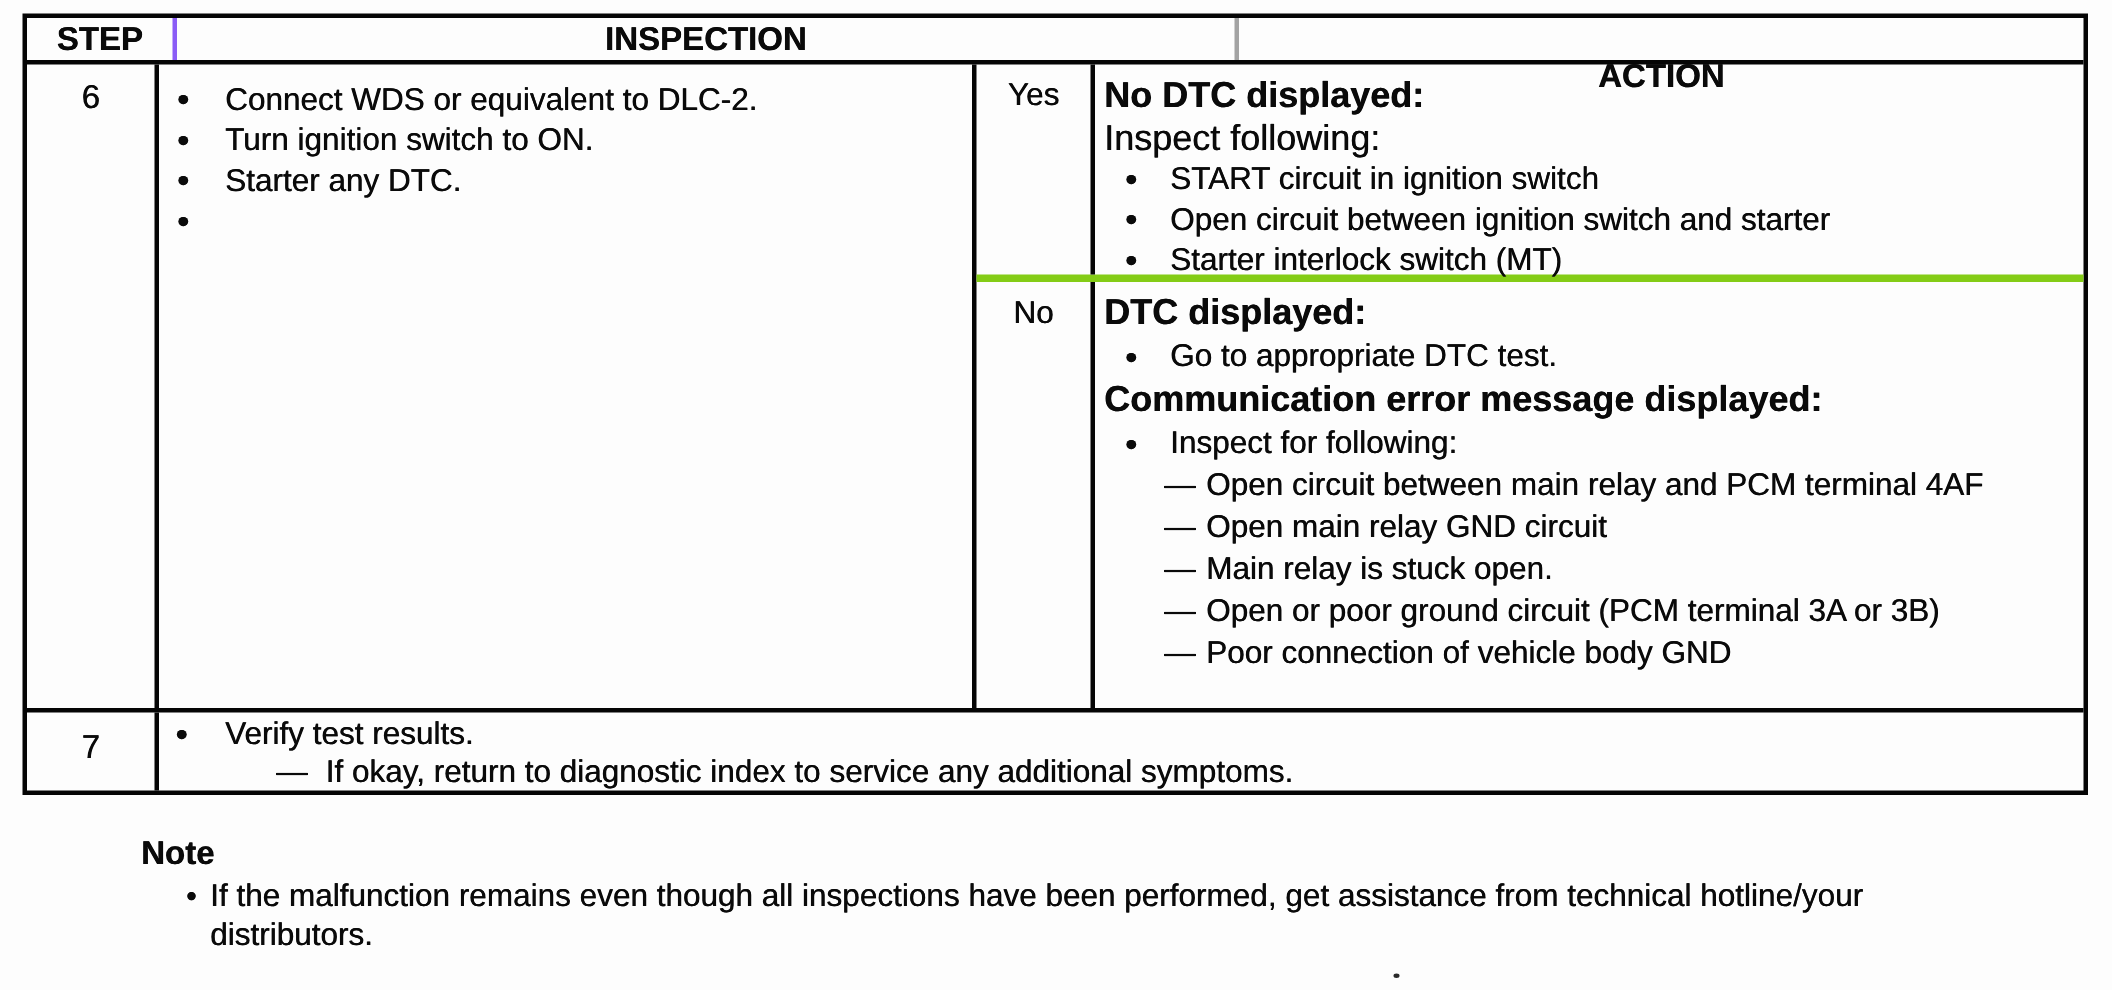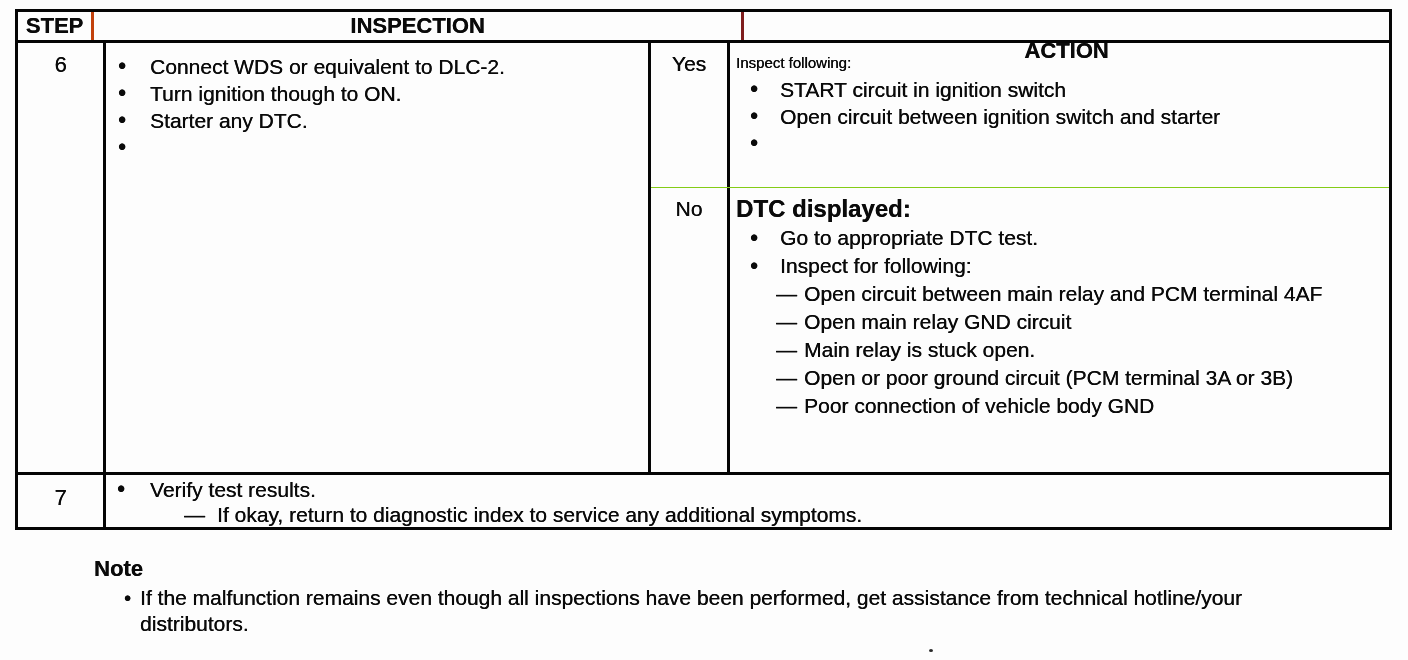--- a/index.html
+++ b/index.html
@@ -14,36 +14,36 @@
     border:3px solid #050505; box-sizing:border-box;
     display:flex; flex-direction:column;
   }
   .trow { display:flex; box-sizing:border-box; }
   
   .thead { height:31px; border-bottom:3px solid #050505; }
   .thead .hcell {
     display:flex; align-items:center; justify-content:center;
     font-weight:bold; font-size:22px; box-sizing:border-box;
   }
-  .h-step { width:76px; border-right:3px solid #c2410c; }
-  .h-insp { width:650px; border-right:3px solid #7f1d1d; }
+  .h-step { width:100px; border-right:3px solid #8b5cf6; }
+  .h-insp { width:708px; border-right:3px solid #a3a3a3; }
   .h-action { flex:1;margin-top:39px; }
   
   .row-step6 { height:432px; border-bottom:3px solid #050505; }
   .cell-stepnum {
     width:88px; border-right:3px solid #050505; box-sizing:border-box;
     text-align:center; font-size:22px; padding-top:9px; flex:none;
   }
   .cell-insp {
     width:545px; border-right:3px solid #050505; box-sizing:border-box;
     padding-top:10px; flex:none;
   }
   .branches { flex:1; display:flex; flex-direction:column; }
   .branch { display:flex; box-sizing:border-box; }
-  .branch-yes { height:145px; border-bottom:1px solid #84cc16; }
+  .branch-yes { height:145px; border-bottom:5px solid #84cc16; }
   .branch-no { flex:1; }
   .cell-ans {
     width:79px; border-right:3px solid #050505; box-sizing:border-box;
     text-align:center; font-size:21px; padding-top:9px; flex:none;
   }
   .cell-action { flex:1; padding:6px 10px 0 6px; box-sizing:border-box; }
   
   .row-step7 { flex:1; }
   .cell-step7num {
     width:88px; border-right:3px solid #050505; box-sizing:border-box;
@@ -55,21 +55,21 @@
   .li { display:flex; align-items:flex-start; font-size:21px; line-height:27px; }
   .mark { flex:none; }
   .insp-list { padding-left:12px; }
   .insp-list .mark { width:32px; font-size:23px; }
   .action-list { padding-left:14px; }
   .action-list .mark { width:30px; font-size:23px; }
   .dash-list { padding-left:40px; }
   .dash-list .mark { width:28px; }
   .lh28 .li { line-height:28px; }
   .action-h { font-weight:bold; font-size:24px; line-height:30px; }
-  .action-p { font-size:15px; line-height:27px; }
+  .action-p { font-size:24px; line-height:27px; }
   .wrapfix { max-width:555px; }
   
   .s7-bullet { padding-left:11px; }
   .s7-bullet .mark { width:33px; font-size:23px; }
   .s7-dash { padding-left:78px; }
   .s7-dash .mark { width:33px; }
   .row-step7 .li { line-height:25px; }
   
   .note { position:absolute; left:74px; top:556px;margin-left:20px; }
   .note-title { font-weight:bold; font-size:22px; line-height:26px; }
@@ -96,64 +96,67 @@
       <div class="cell-stepnum">6</div>
 
       <div class="cell-insp">
         <ul class="insp-list">
           <li class="li">
             <span class="mark">•</span>
             <span class="txt">Connect WDS or equivalent to DLC-2.</span>
           </li>
           <li class="li">
             <span class="mark">•</span>
-            <span class="txt">Turn ignition though to ON.</span>
+            <span class="txt">Turn ignition switch to ON.</span>
           </li>
           <li class="li">
             <span class="mark">•</span>
             <span class="txt">Starter any DTC.</span>
           </li>
           <li class="li">
             <span class="mark">•</span>
           </li>
         </ul>
       </div>
 
       <div class="branches">
 
         <div class="branch branch-yes">
           <div class="cell-ans">Yes</div>
           <div class="cell-action">
+            <div class="action-h">No DTC displayed:</div>
             <div class="action-p">Inspect following:</div>
             <ul class="action-list">
               <li class="li">
                 <span class="mark">•</span>
                 <span class="txt">START circuit in ignition switch</span>
               </li>
               <li class="li">
                 <span class="mark">•</span>
                 <span class="txt">Open circuit between ignition switch and starter</span>
               </li>
               <li class="li">
                 <span class="mark">•</span>
+                <span class="txt">Starter interlock switch (MT)</span>
               </li>
             </ul>
           </div>
         </div>
 
         <div class="branch branch-no">
           <div class="cell-ans">No</div>
           <div class="cell-action lh28">
             <div class="action-h">DTC displayed:</div>
             <ul class="action-list">
               <li class="li">
                 <span class="mark">•</span>
                 <span class="txt">Go to appropriate DTC test.</span>
               </li>
             </ul>
+            <div class="action-h">Communication error message displayed:</div>
             <ul class="action-list">
               <li class="li">
                 <span class="mark">•</span>
                 <span class="txt">Inspect for following:</span>
               </li>
             </ul>
             <ul class="dash-list">
               <li class="li">
                 <span class="mark">—</span>
                 <span class="txt wrapfix">Open circuit between main relay and PCM terminal 4AF</span>

